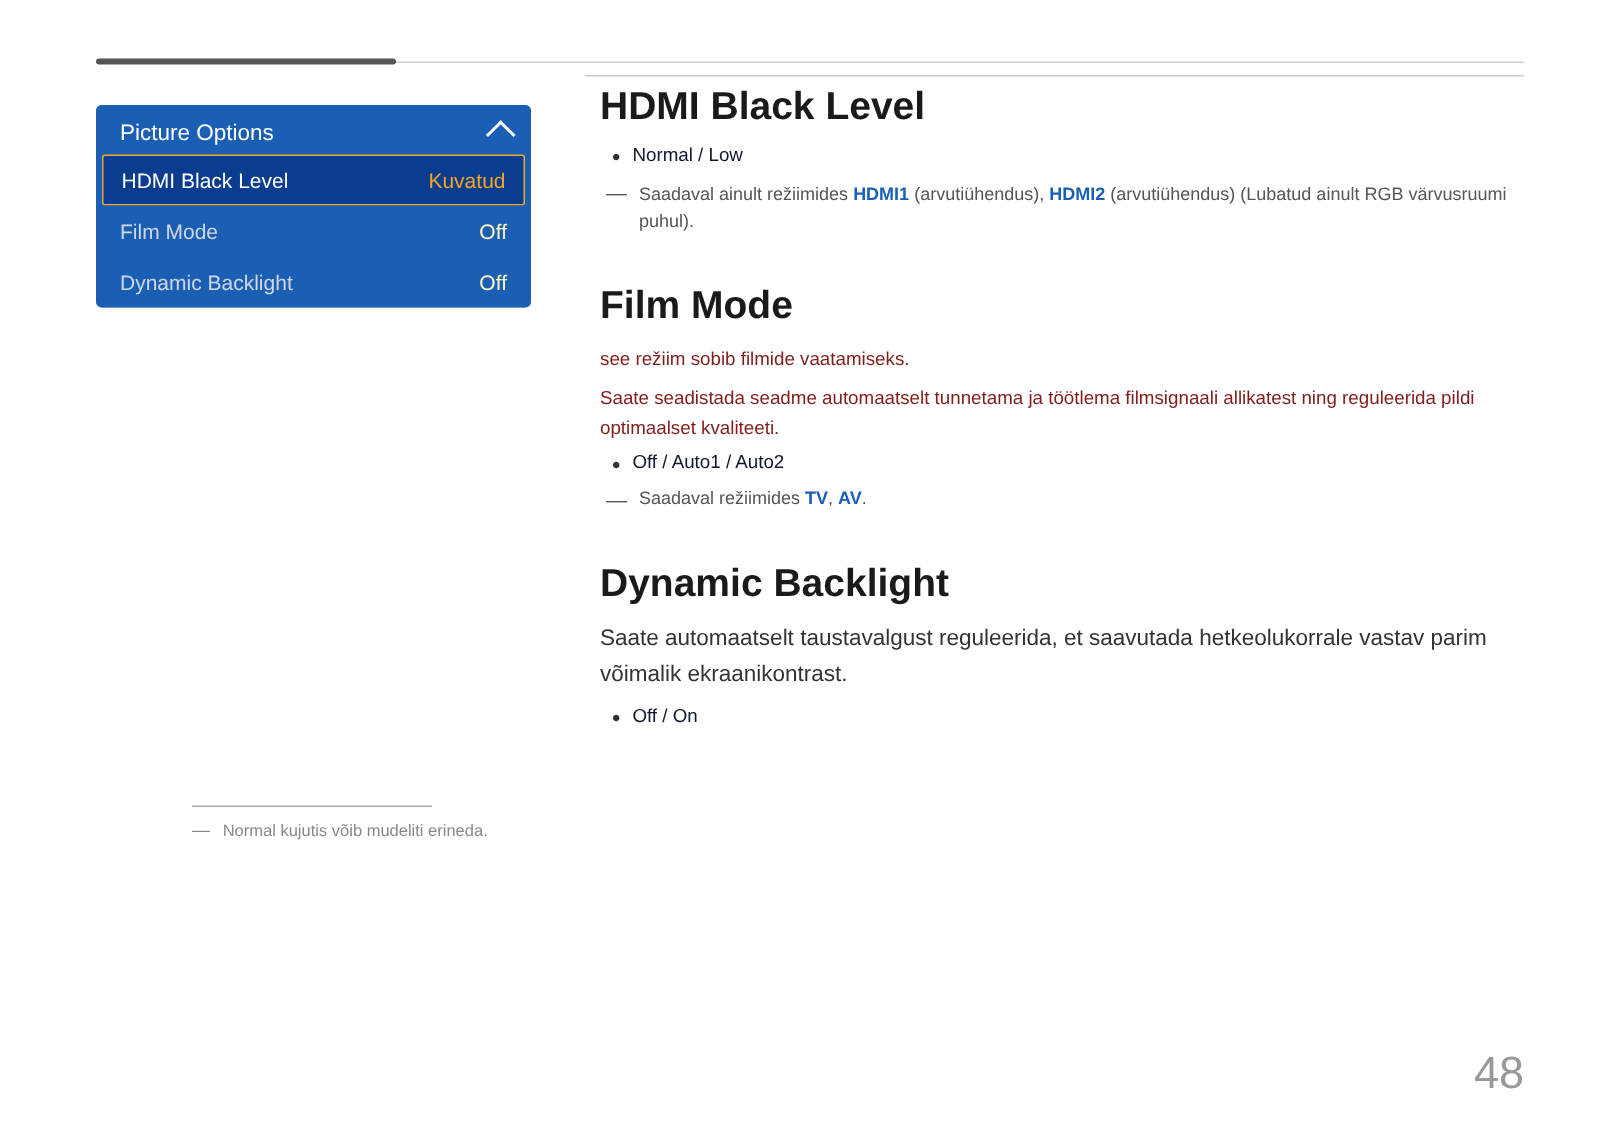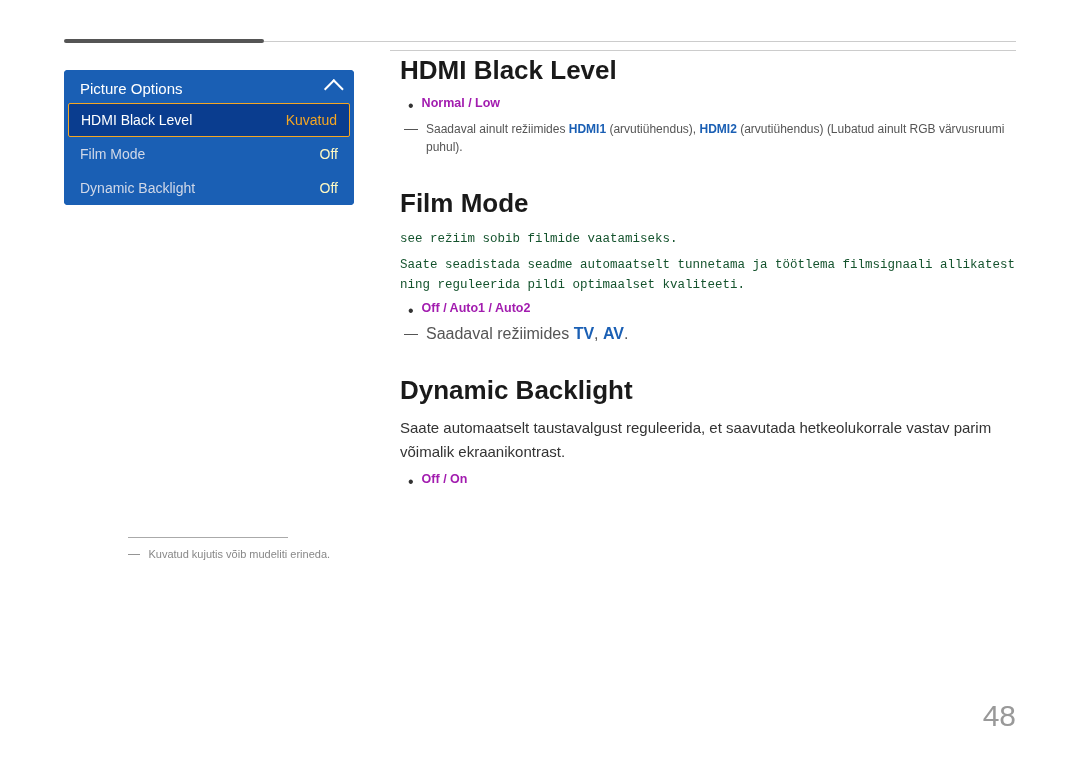--- a/index.html
+++ b/index.html
@@ -53,21 +53,21 @@
     }
 
     .picture-options-header {
       background: #1a5fb4;
       color: #fff;
       font-size: 15px;
       font-weight: 500;
       padding: 10px 16px 6px 16px;
       display: flex;
       justify-content: space-between;
-      align-items: center;
+      align-items: flex-end;
     }
 
     .chevron-up {
       display: inline-block;
       width: 14px;
       height: 14px;
       border-top: 2px solid #fff;
       border-right: 2px solid #fff;
       transform: rotate(-45deg) translate(2px, 2px);
     }
@@ -164,22 +164,22 @@
     }
 
     .bullet-dot {
       color: #333;
       margin-right: 8px;
       font-size: 16px;
       line-height: 1.2;
     }
 
     .highlight-orange {
-      color: #a21caf;
-      font-weight: bold;
+      color: #0f172a;
+      font-weight: normal;
     }
 
     .highlight-blue {
       color: #1a5fb4;
       font-weight: bold;
     }
 
     .note-line-item {
       display: flex;
       align-items: flex-start;
@@ -191,24 +191,23 @@
 
     .note-dash {
       color: #555;
       margin-right: 8px;
       font-size: 14px;
     }
 
     
     .film-mode-desc {
       font-size: 12.5px;
-      color: #14532d;
+      color: #7f1d1d;
       margin-bottom: 6px;
       line-height: 1.6;
-      font-family: Liberation Mono, monospace;
     }
 
     
     .dynamic-desc {
       font-size: 15px;
       color: #333;
       margin-bottom: 8px;
       line-height: 1.6;
     }
 
@@ -261,21 +260,21 @@
 
     <div class="menu-item">
       <span class="menu-label">Dynamic Backlight</span>
       <span class="menu-value">Off</span>
     </div>
   </div>
 
   <div class="left-note" style="position:relative; margin-top:32px;">
     <div class="left-note-line"></div>
     <span class="note-dash" style="font-size:12px; color:#888; margin-right:4px;">―</span>
-    <span class="left-note-text">Kuvatud kujutis võib mudeliti erineda.</span>
+    <span class="left-note-text">Normal kujutis võib mudeliti erineda.</span>
   </div>
 </div>
 
 <div class="right-content">
 
   <div class="section">
     <h2 class="section-title">HDMI Black Level</h2>
     <div class="bullet-item">
       <span class="bullet-dot">•</span>
       <span>
@@ -297,21 +296,21 @@
   <div class="section">
     <h2 class="section-title">Film Mode</h2>
     <p class="film-mode-desc">see režiim sobib filmide vaatamiseks.</p>
     <p class="film-mode-desc">Saate seadistada seadme automaatselt tunnetama ja töötlema filmsignaali allikatest ning reguleerida pildi optimaalset kvaliteeti.</p>
     <div class="bullet-item">
       <span class="bullet-dot">•</span>
       <span class="highlight-orange">Off / Auto1 / Auto2</span>
     </div>
     <div class="note-line-item">
       <span class="note-dash">―</span>
-      <span style="font-size:16px; color:#555;">
+      <span style="font-size:12px; color:#555;">
         Saadaval režiimides 
         <span class="highlight-blue">TV</span>,
         <span class="highlight-blue">AV</span>.
       </span>
     </div>
   </div>
 
   <div class="section">
     <h2 class="section-title">Dynamic Backlight</h2>
     <p class="dynamic-desc">Saate automaatselt taustavalgust reguleerida, et saavutada hetkeolukorrale vastav parim võimalik ekraanikontrast.</p>

